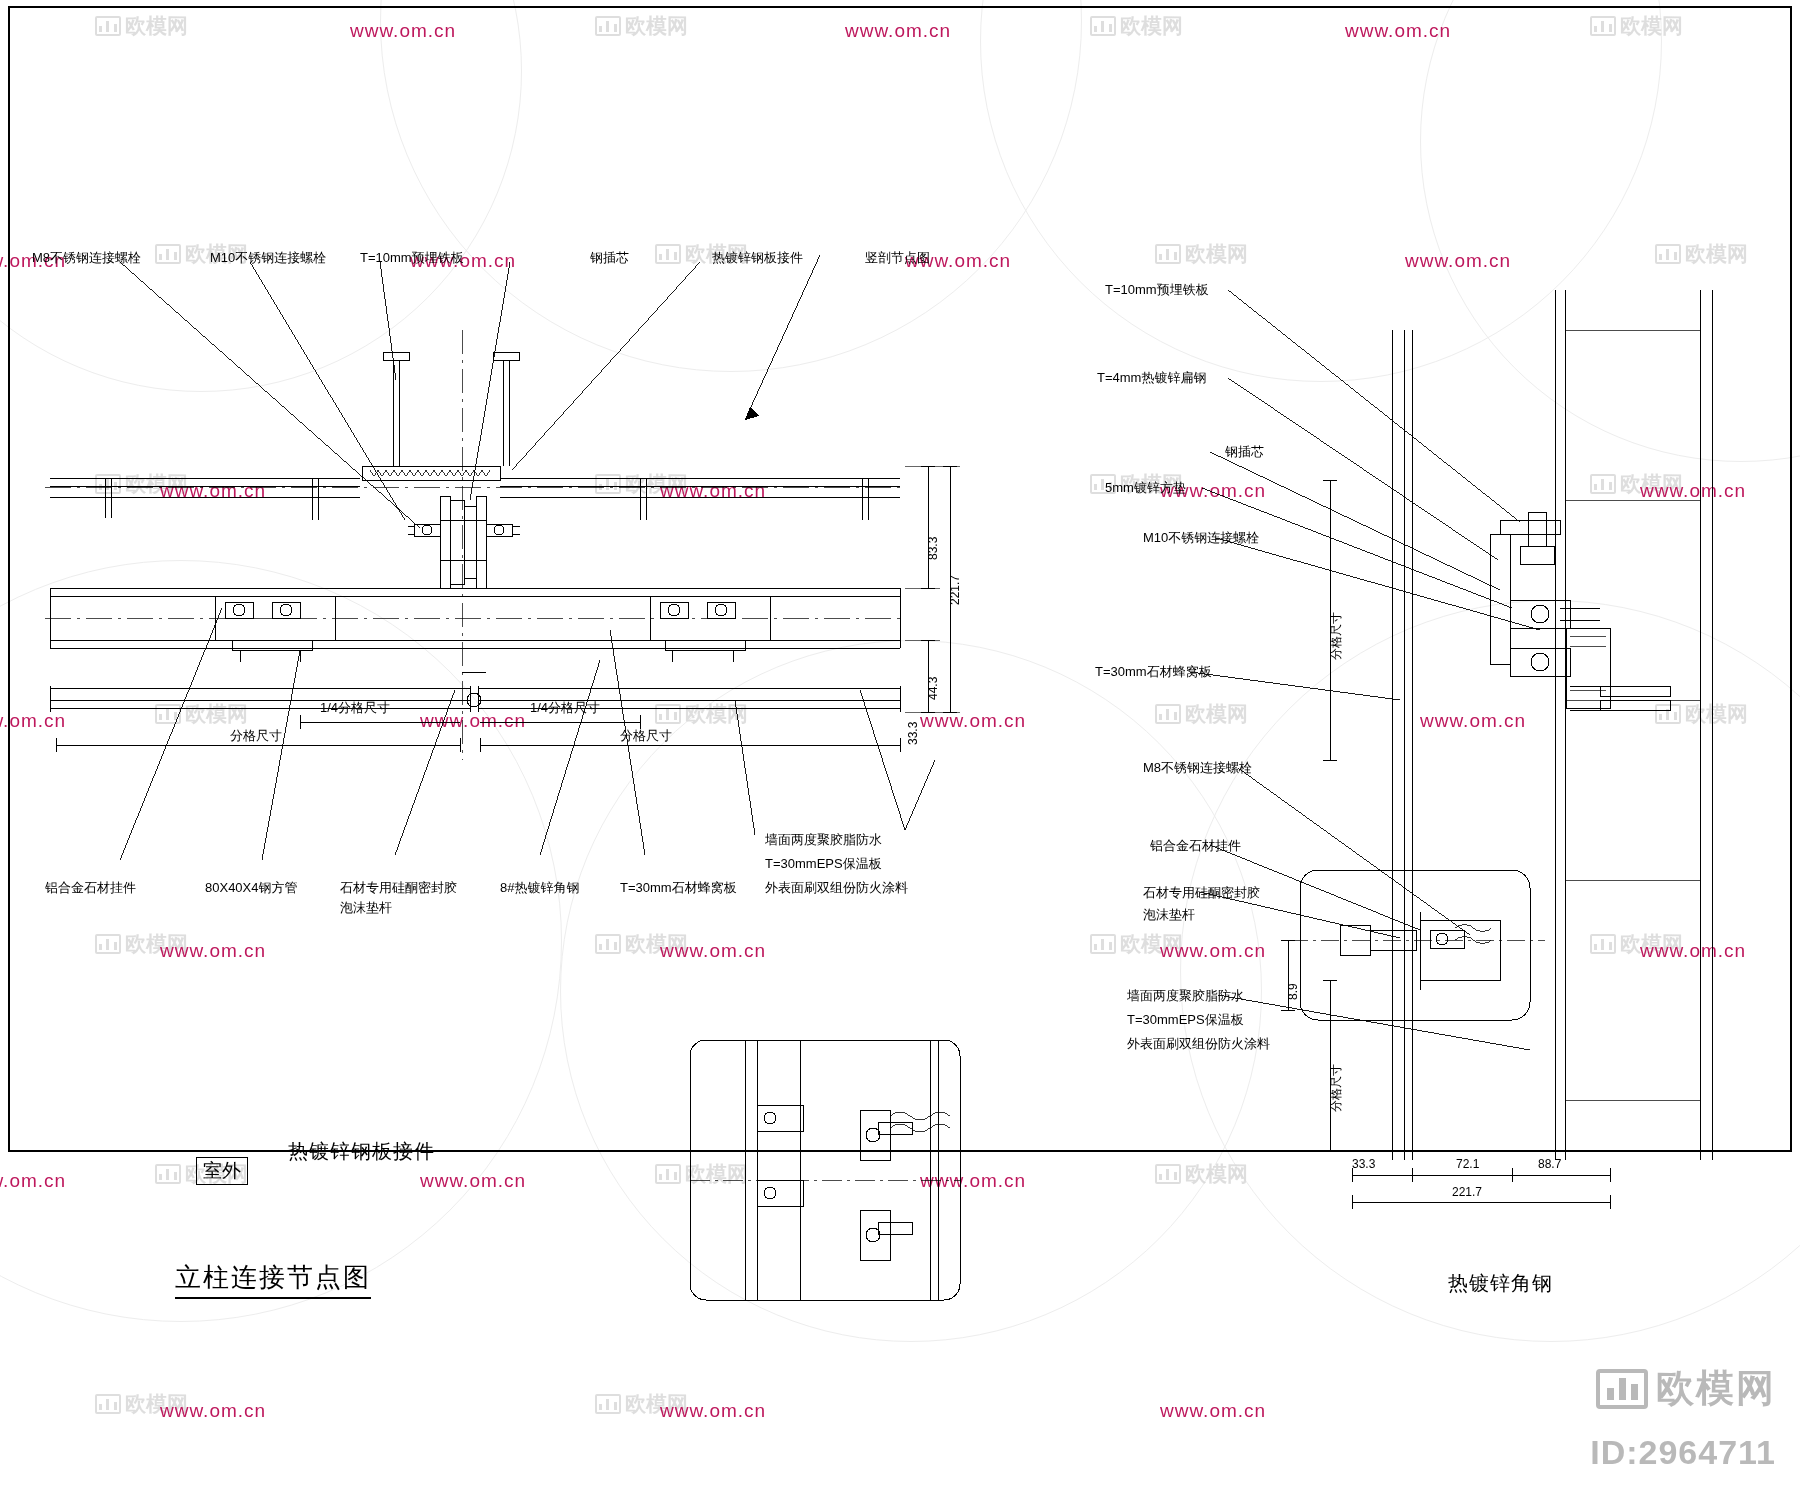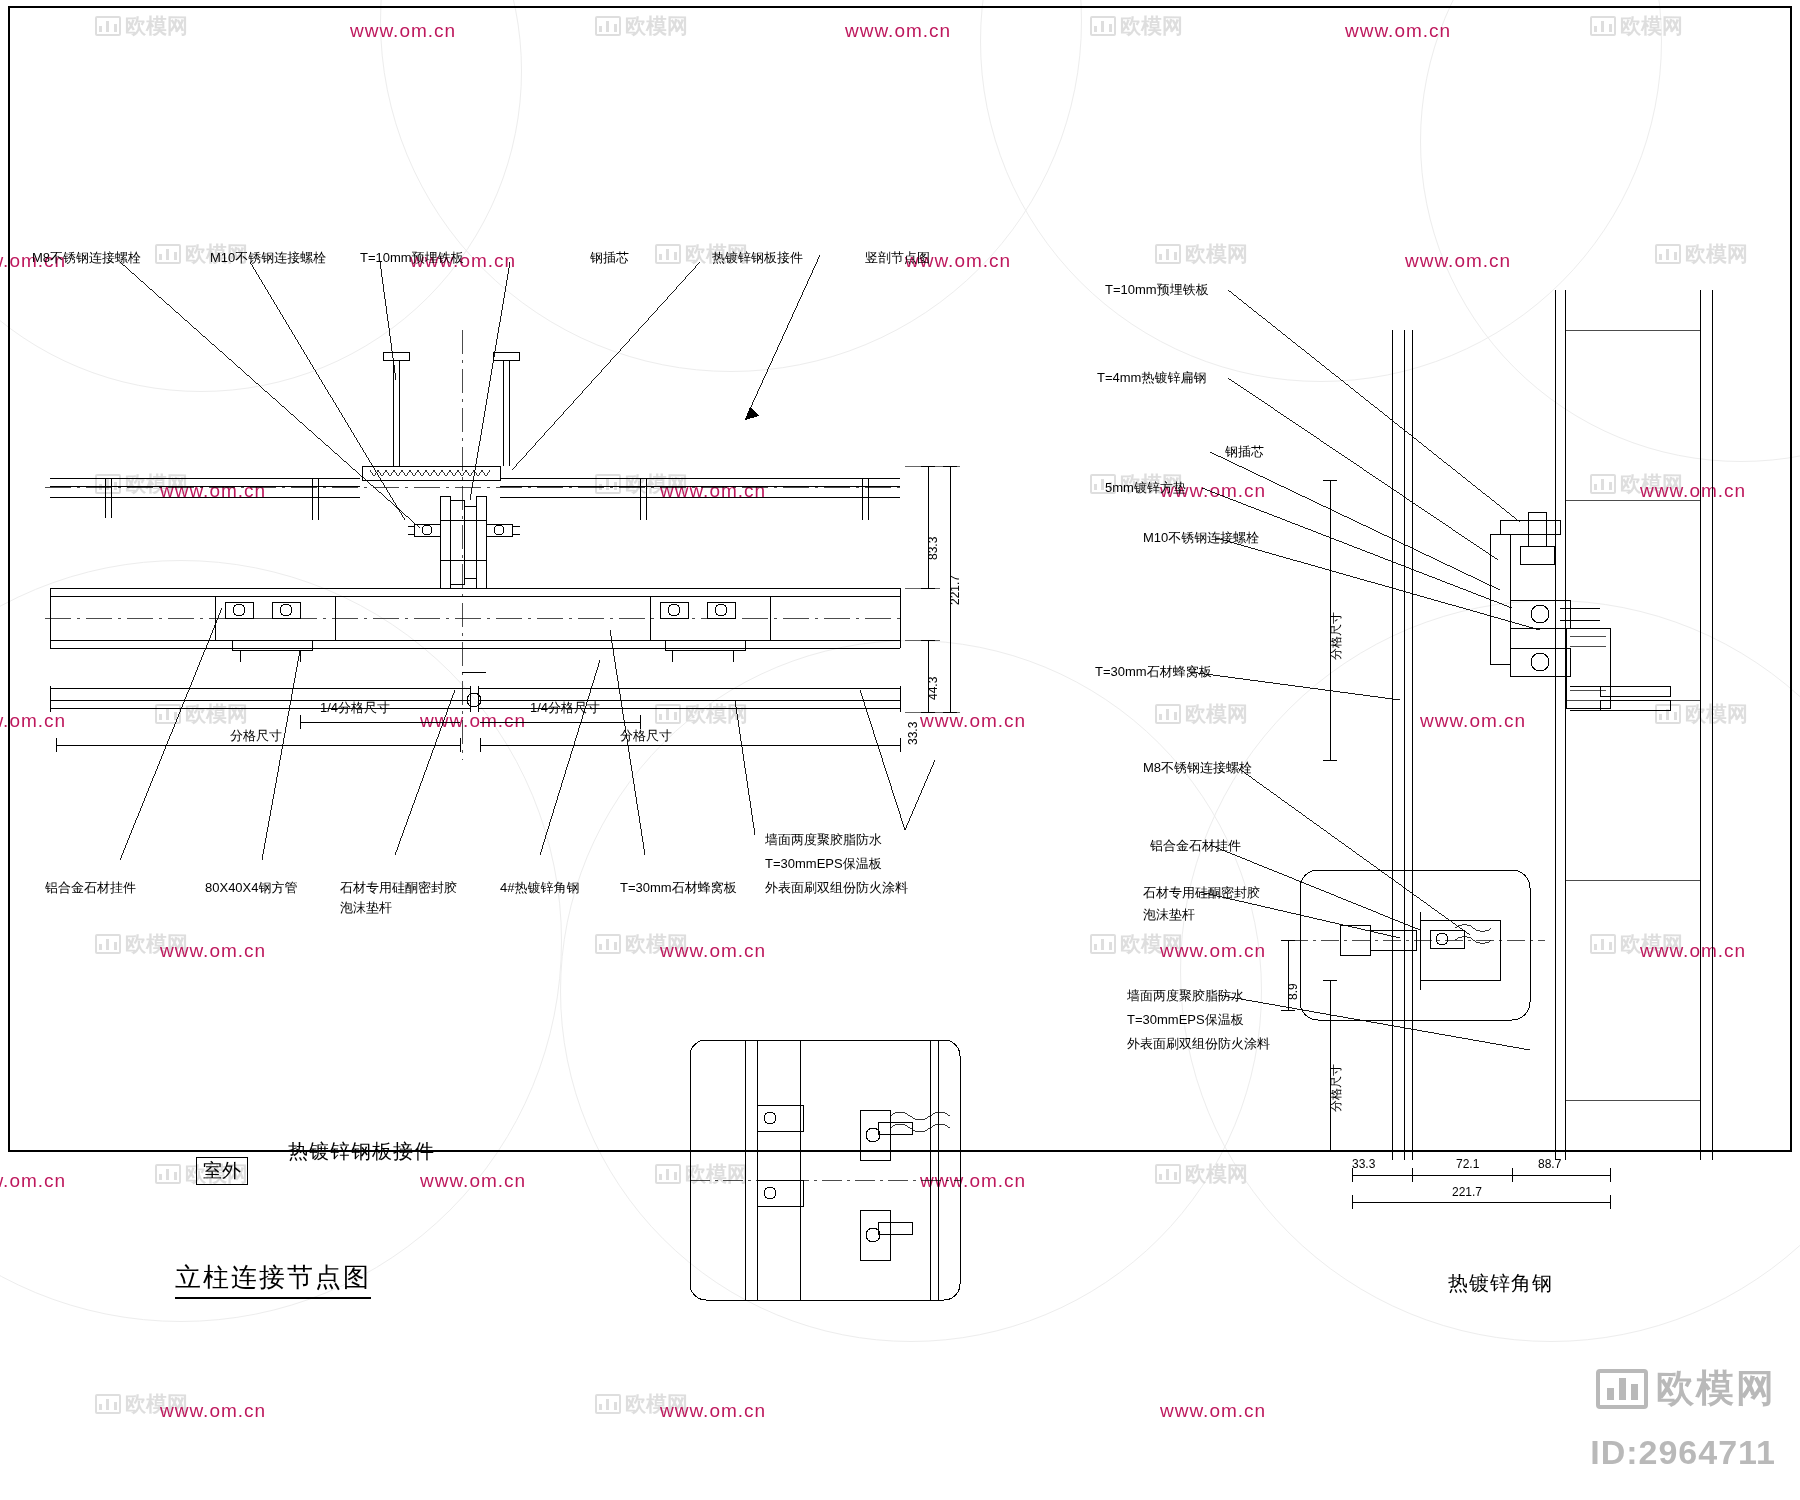--- a/index.html
+++ b/index.html
@@ -554,21 +554,21 @@
 <div class="lbl" style="left:210px;top:250px;">M10不锈钢连接螺栓</div>
 <div class="lbl" style="left:360px;top:250px;">T=10mm预埋铁板</div>
 <div class="lbl" style="left:590px;top:250px;">钢插芯</div>
 <div class="lbl" style="left:712px;top:250px;">热镀锌钢板接件</div>
 <div class="lbl" style="left:865px;top:250px;">竖剖节点图</div>
 
 <div class="lbl" style="left:45px;top:880px;">铝合金石材挂件</div>
 <div class="lbl" style="left:205px;top:880px;">80X40X4钢方管</div>
 <div class="lbl" style="left:340px;top:880px;">石材专用硅酮密封胶</div>
 <div class="lbl" style="left:340px;top:900px;">泡沫垫杆</div>
-<div class="lbl" style="left:500px;top:880px;">4#热镀锌角钢</div>
+<div class="lbl" style="left:500px;top:880px;">8#热镀锌角钢</div>
 <div class="lbl" style="left:620px;top:880px;">T=30mm石材蜂窝板</div>
 
 <div class="lbl" style="left:765px;top:832px;">墙面两度聚胶脂防水</div>
 <div class="lbl" style="left:765px;top:856px;">T=30mmEPS保温板</div>
 <div class="lbl" style="left:765px;top:880px;">外表面刷双组份防火涂料</div>
 
 <div class="lbl" style="left:320px;top:700px;">1/4分格尺寸</div>
 <div class="lbl" style="left:530px;top:700px;">1/4分格尺寸</div>
 <div class="lbl" style="left:230px;top:728px;">分格尺寸</div>
 <div class="lbl" style="left:620px;top:728px;">分格尺寸</div>

